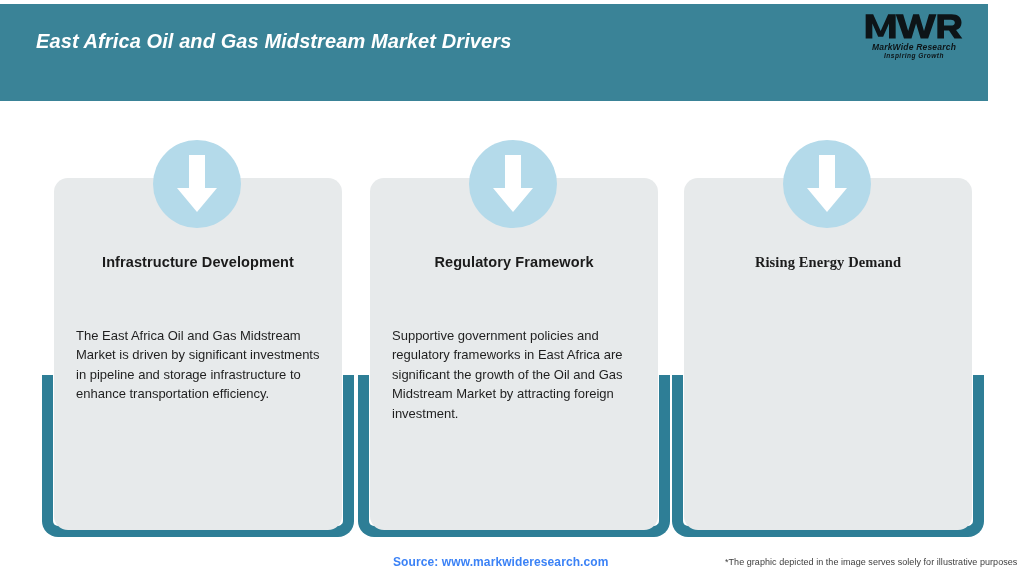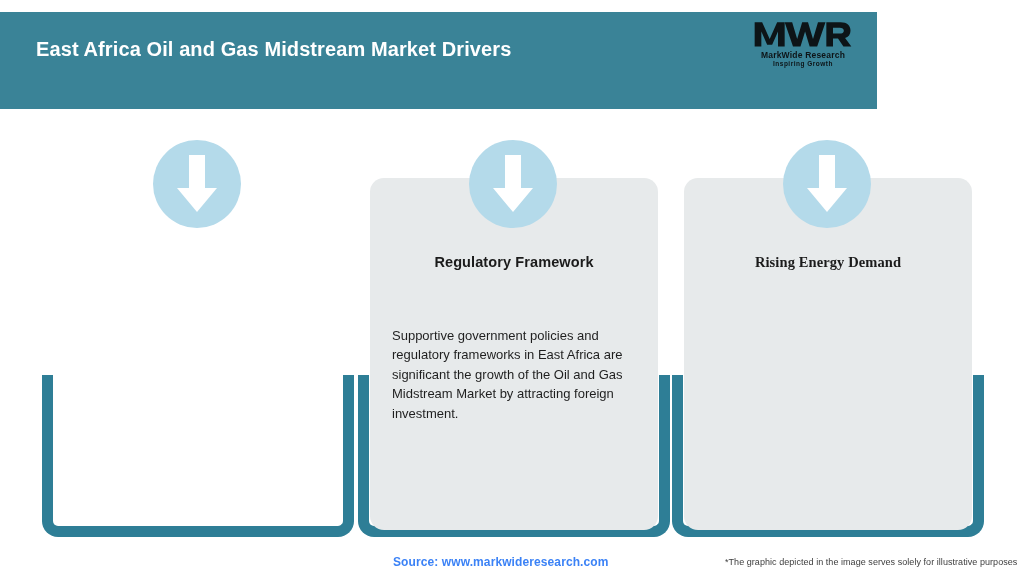--- a/index.html
+++ b/index.html
@@ -12,25 +12,26 @@
     background: #ffffff;
     font-family: "Liberation Sans", sans-serif;
     overflow: hidden;
     position: relative;
   }
 
   
   .header {
     position: absolute;
     left: 0;
-    top: 12px;
-    width: 877px;
+    top: 4px;
+    width: 988px;
     height: 97px;
     background: #3a8397;
     box-sizing: border-box;
+    font-style: italic;
   }
   .header-title {
     position: absolute;
     left: 36px;
     top: 26px;
     font-size: 20px;
     font-weight: bold;
     color: #ffffff;
     letter-spacing: 0.1px;
     white-space: nowrap;
@@ -192,20 +193,24 @@
     </svg>
     <span class="logo-name">MarkWide Research</span>
     <span class="logo-tag">Inspiring Growth</span>
   </div>
 </div>
 
 <div class="board">
 
   <div class="col col-0">
     <div class="frame"></div>
+    <div class="card">
+      <div class="card-title">Infrastructure Development</div>
+      <div class="card-body">The East Africa Oil and Gas Midstream Market is driven by significant investments in pipeline and storage infrastructure to enhance transportation efficiency.</div>
+    </div>
     <div class="icon-circle">
       <svg width="42" height="58" viewBox="0 0 42 58">
         <path d="M13 0 L29 0 L29 33 L41 33 L21 57 L1 33 L13 33 Z" fill="#ffffff"></path>
       </svg>
     </div>
   </div>
 
   <div class="col col-1">
     <div class="frame"></div>
     <div class="card">

